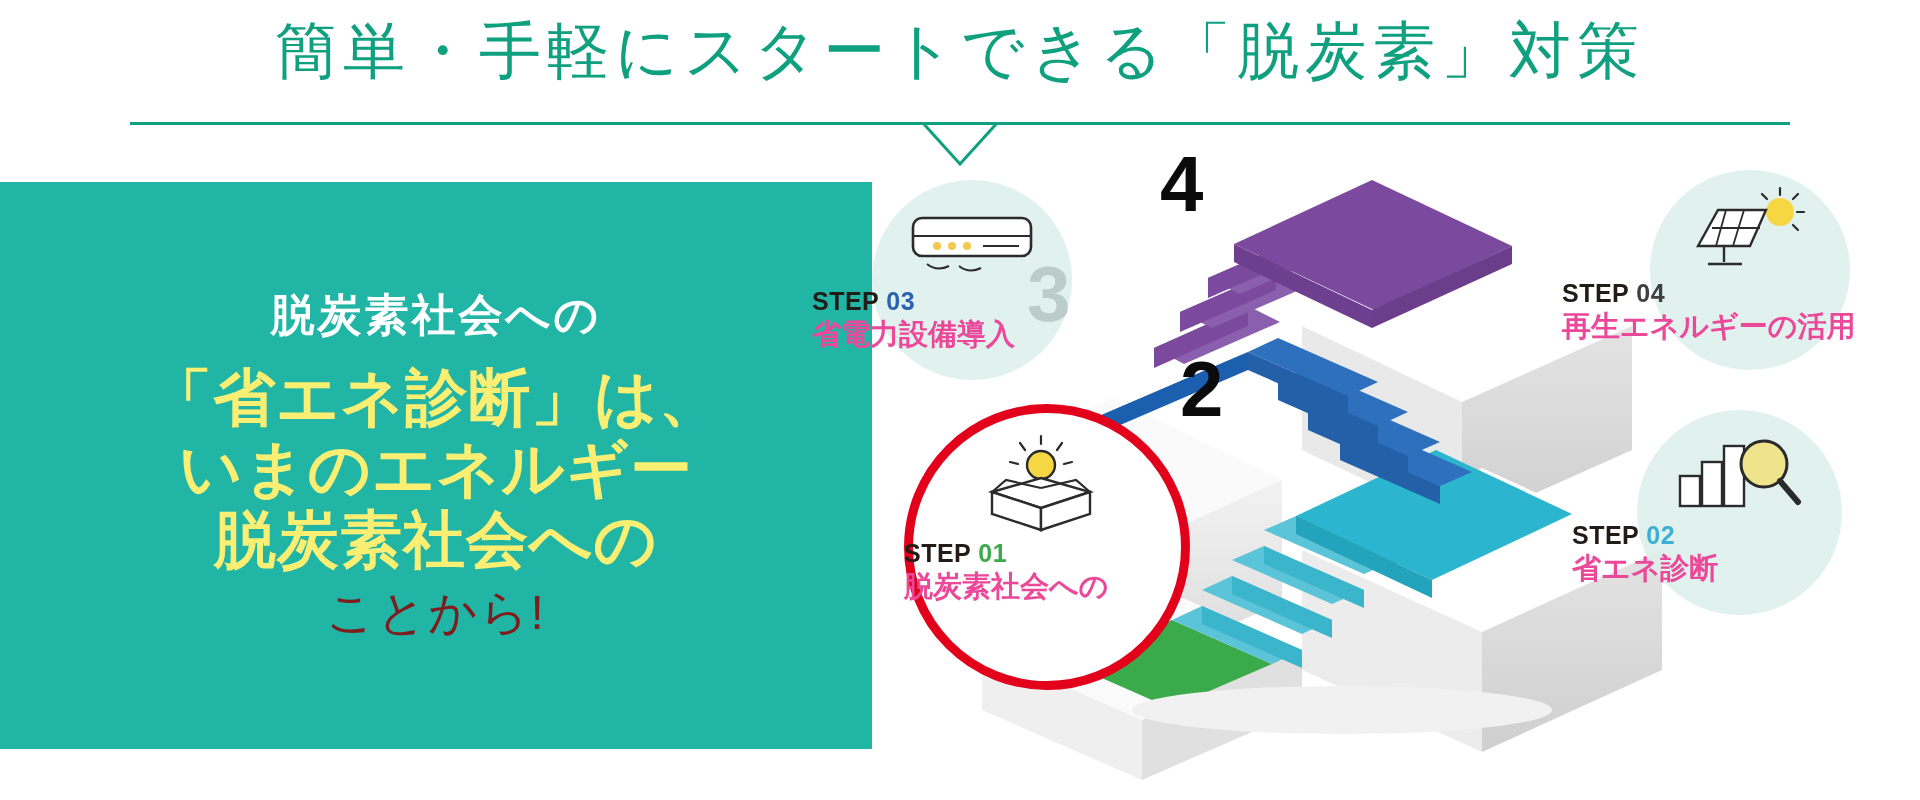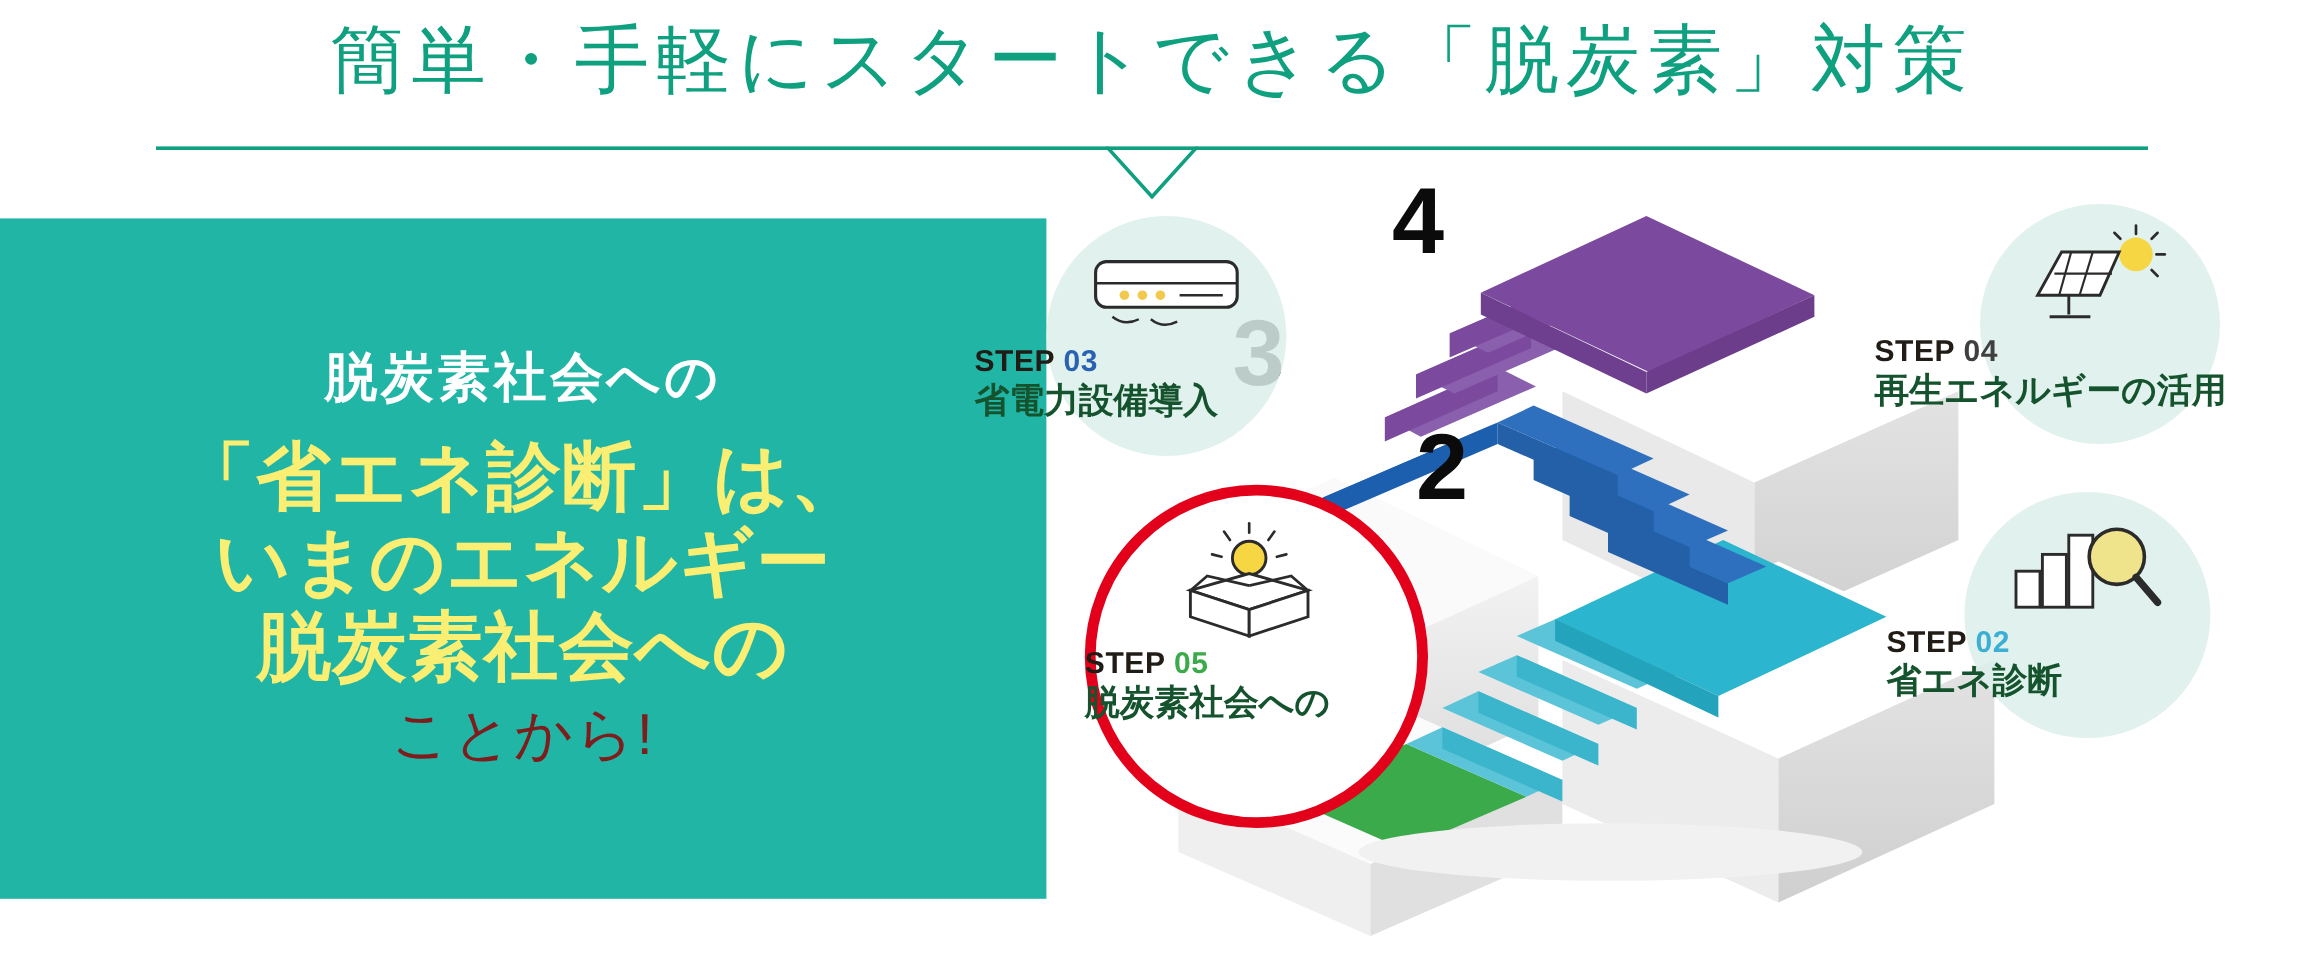--- a/index.html
+++ b/index.html
@@ -58,21 +58,21 @@
     position:absolute;border-radius:50%;background:#DCEFEA;opacity:.85;
   }
   .badge-icon{position:absolute;}
   .badge-text{position:absolute;width:100%;text-align:left;white-space:nowrap;}
   .step-kicker{
     font-size:25px;font-weight:700;color:#221C16;letter-spacing:.5px;
     line-height:1.1;
   }
   .step-num{font-weight:700;}
   .step-label{
-    font-size:29px;font-weight:700;color:#14532d;letter-spacing:0px;
+    font-size:29px;font-weight:700;color:#ec4899;letter-spacing:0px;
     line-height:1.15;margin-top:2px;white-space:nowrap;
   }
   .ring{
     position:absolute;border:9px solid #E2001A;border-radius:50%;
     background:#ffffff;
   }
   .b1{left:32px;top:254px;width:286px;height:286px;}
   .b1 .inner{position:absolute;left:0;top:0;width:286px;height:286px;}
   .stairnum{
     position:absolute;font-size:78px;font-weight:700;color:#0B0B0B;
@@ -279,21 +279,21 @@
 
           <polygon points="10,58 59,44 108,58 59,74" fill="#ffffff" stroke="#2b2b2b" stroke-width="2.4"></polygon>
           <polygon points="10,58 10,80 59,96 59,74" fill="#ffffff" stroke="#2b2b2b" stroke-width="2.4"></polygon>
           <polygon points="59,74 59,96 108,80 108,58" fill="#ffffff" stroke="#2b2b2b" stroke-width="2.4"></polygon>
           <polyline points="10,58 24,46 59,54" fill="none" stroke="#2b2b2b" stroke-width="2.2"></polyline>
           <polyline points="108,58 94,46 59,54" fill="none" stroke="#2b2b2b" stroke-width="2.2"></polyline>
         </svg>
         <div class="badge-text" style="left:0;top:136px;">
           <div class="step-kicker">
             <span>STEP</span>
-            <span class="step-num" style="color:#3BAA4B">05</span>
+            <span class="step-num" style="color:#3BAA4B">01</span>
           </div>
           <div class="step-label">脱炭素社会への</div>
         </div>
       </div>
     </div>
 
   </div>
 </div>
 
 </body></html>

